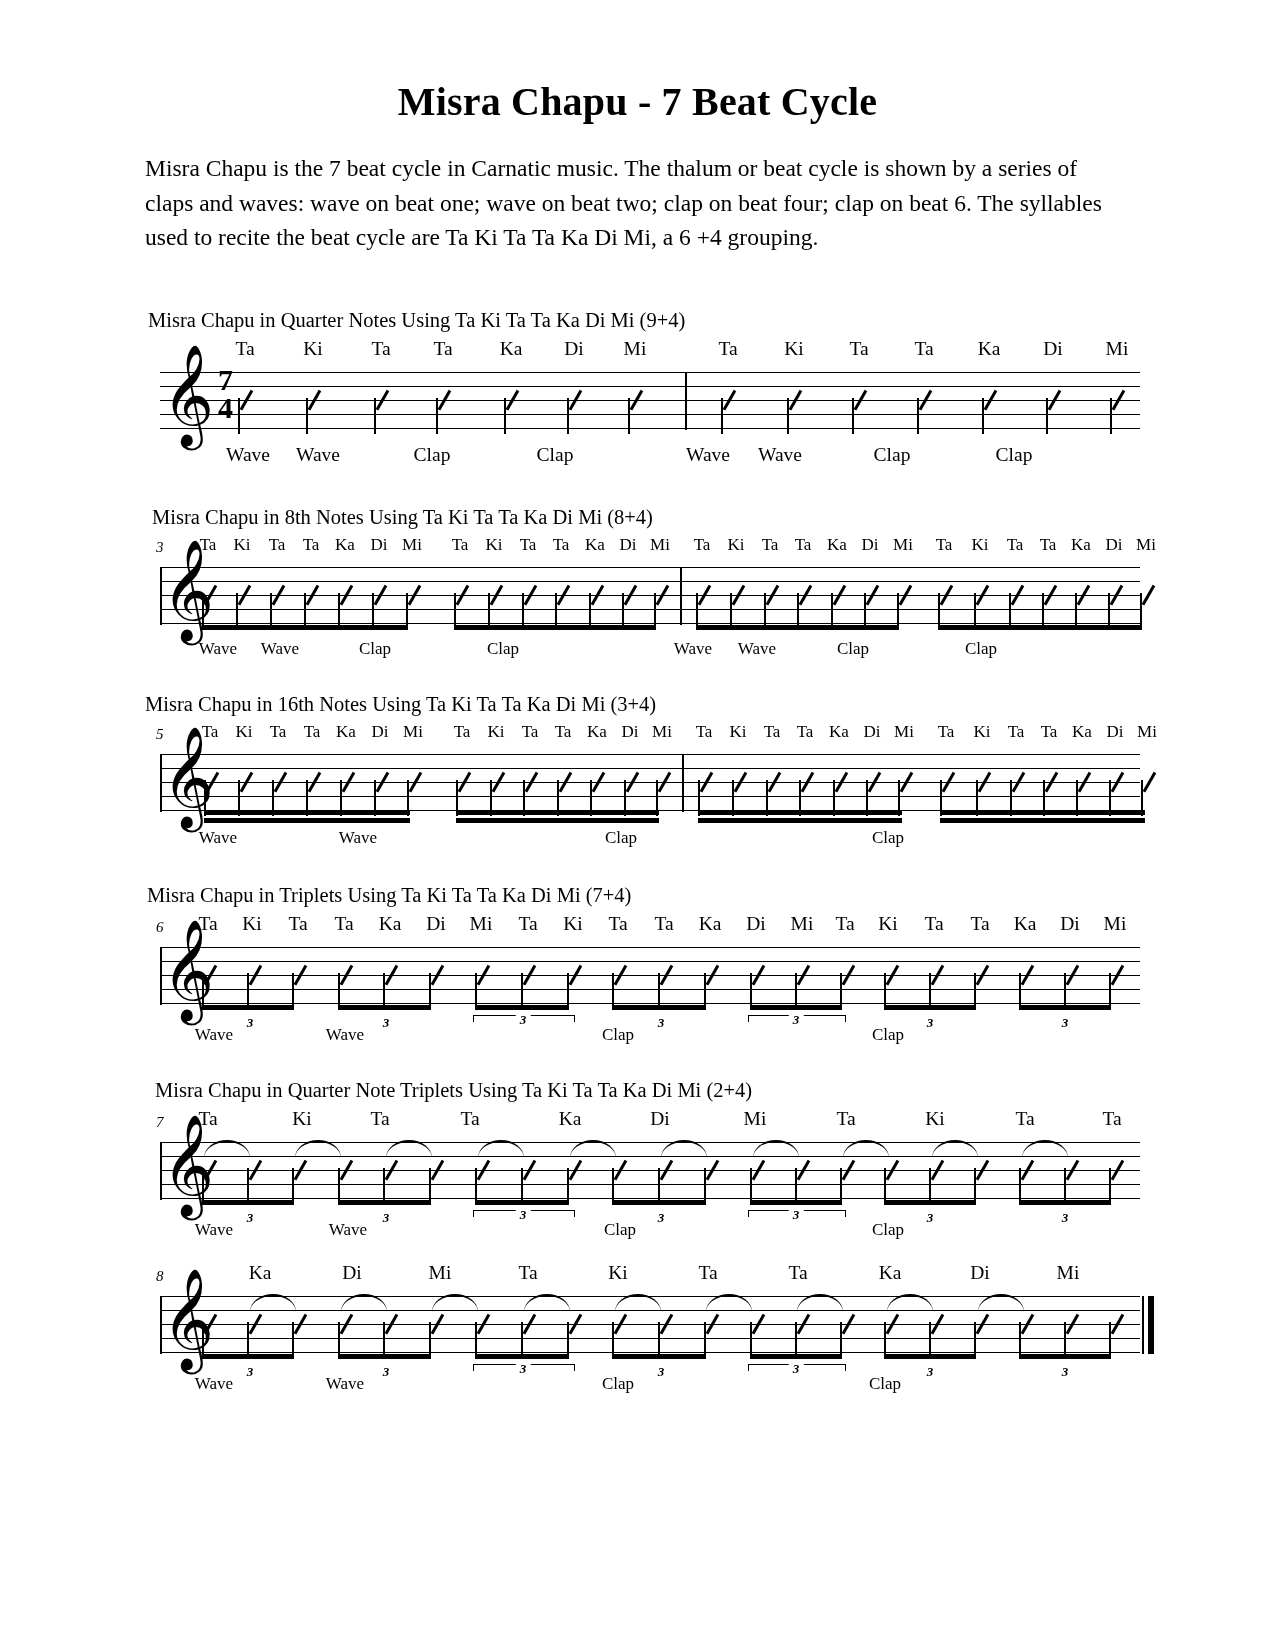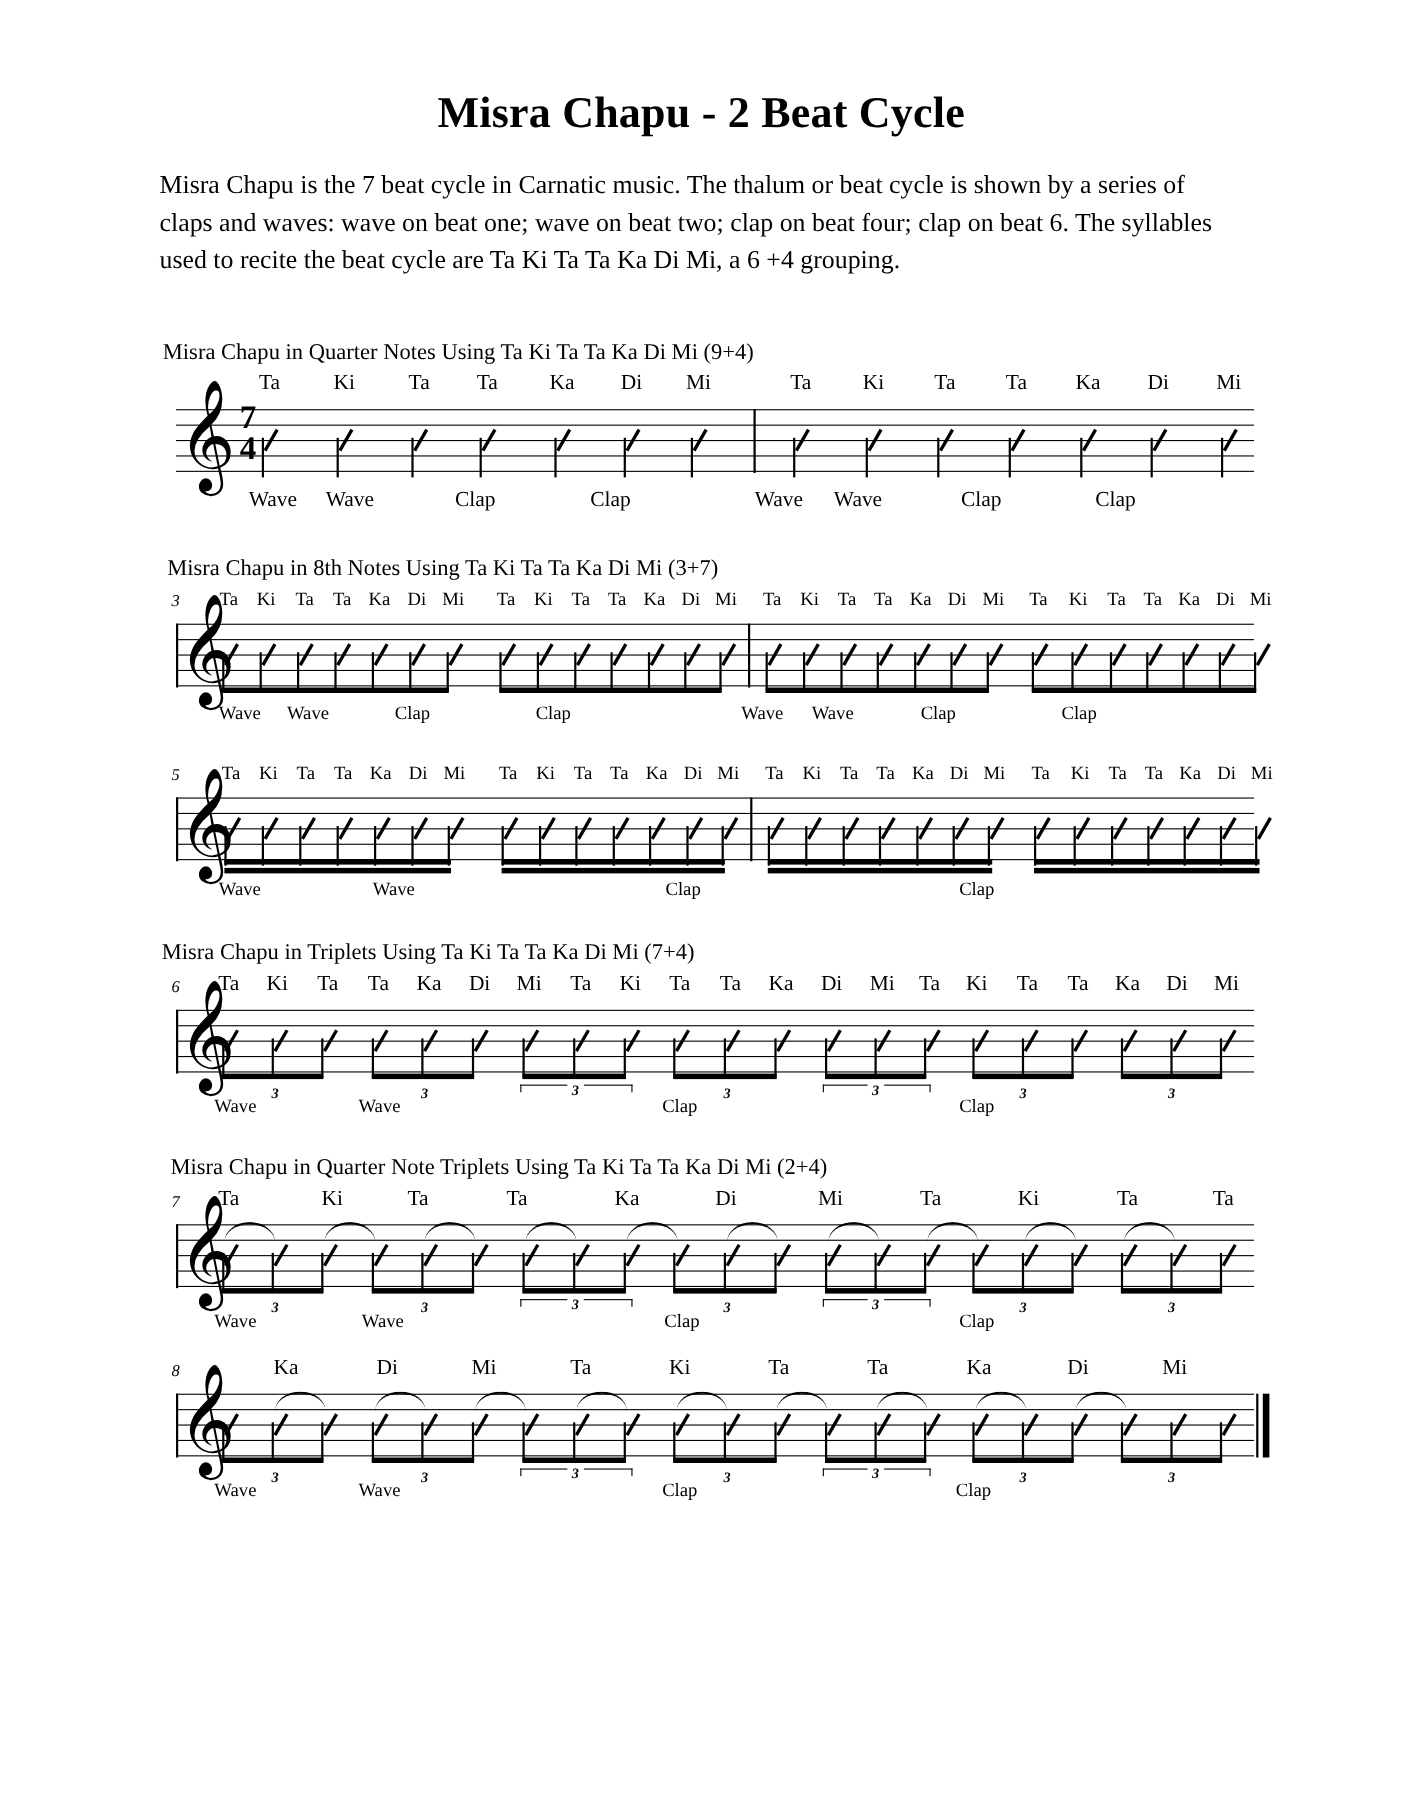--- a/index.html
+++ b/index.html
@@ -186,21 +186,21 @@
     transform: translateX(-50%);
     white-space: nowrap;
   }
   .beat-label.small { font-size: 17px; }
 </style>
 </head>
 <body>
 
 <div class="page">
 
-  <h1 class="title">Misra Chapu - 2 Beat Cycle</h1>
+  <h1 class="title">Misra Chapu - 7 Beat Cycle</h1>
 
   <p class="intro">Misra Chapu is the 7 beat cycle in Carnatic music. The thalum or beat cycle is shown by a series of claps and waves: wave on beat one; wave on beat two; clap on beat four; clap on beat 6. The syllables used to recite the beat cycle are Ta Ki Ta Ta Ka Di Mi, a 6 +4 grouping.</p>
 
   <div class="section sec1" style="margin-top:54px;">
     <div class="section-heading">Misra Chapu in Quarter Notes Using Ta Ki Ta Ta Ka Di Mi (9+4)</div>
 
     <div class="system" style="height:150px;">
 
       <div class="syllable-row">
         <span class="syllable" style="left:105px;">Ta</span>
@@ -300,21 +300,21 @@
         <span class="beat-label" style="left:415px;">Clap</span>
         <span class="beat-label" style="left:568px;">Wave</span>
         <span class="beat-label" style="left:640px;">Wave</span>
         <span class="beat-label" style="left:752px;">Clap</span>
         <span class="beat-label" style="left:874px;">Clap</span>
       </div>
     </div>
   </div>
 
   <div class="section sec2" style="margin-top:18px;">
-    <div class="section-heading">Misra Chapu in 8th Notes Using Ta Ki Ta Ta Ka Di Mi (3+7)</div>
+    <div class="section-heading">Misra Chapu in 8th Notes Using Ta Ki Ta Ta Ka Di Mi (8+4)</div>
 
     <div class="system" style="height:140px;">
       <div class="syllable-row" style="height:22px;">
         <span class="syllable small" style="left:68px;">Ta</span>
         <span class="syllable small" style="left:102px;">Ki</span>
         <span class="syllable small" style="left:137px;">Ta</span>
         <span class="syllable small" style="left:171px;">Ta</span>
         <span class="syllable small" style="left:205px;">Ka</span>
         <span class="syllable small" style="left:239px;">Di</span>
         <span class="syllable small" style="left:272px;">Mi</span>
@@ -481,20 +481,21 @@
         <span class="beat-label small" style="left:363px;">Clap</span>
         <span class="beat-label small" style="left:553px;">Wave</span>
         <span class="beat-label small" style="left:617px;">Wave</span>
         <span class="beat-label small" style="left:713px;">Clap</span>
         <span class="beat-label small" style="left:841px;">Clap</span>
       </div>
     </div>
   </div>
 
   <div class="section sec3" style="margin-top:18px;">
+    <div class="section-heading">Misra Chapu in 16th Notes Using Ta Ki Ta Ta Ka Di Mi (3+4)</div>
 
     <div class="system" style="height:140px;">
       <div class="syllable-row" style="height:22px;">
         <span class="syllable small" style="left:70px;">Ta</span>
         <span class="syllable small" style="left:104px;">Ki</span>
         <span class="syllable small" style="left:138px;">Ta</span>
         <span class="syllable small" style="left:172px;">Ta</span>
         <span class="syllable small" style="left:206px;">Ka</span>
         <span class="syllable small" style="left:240px;">Di</span>
         <span class="syllable small" style="left:273px;">Mi</span>

